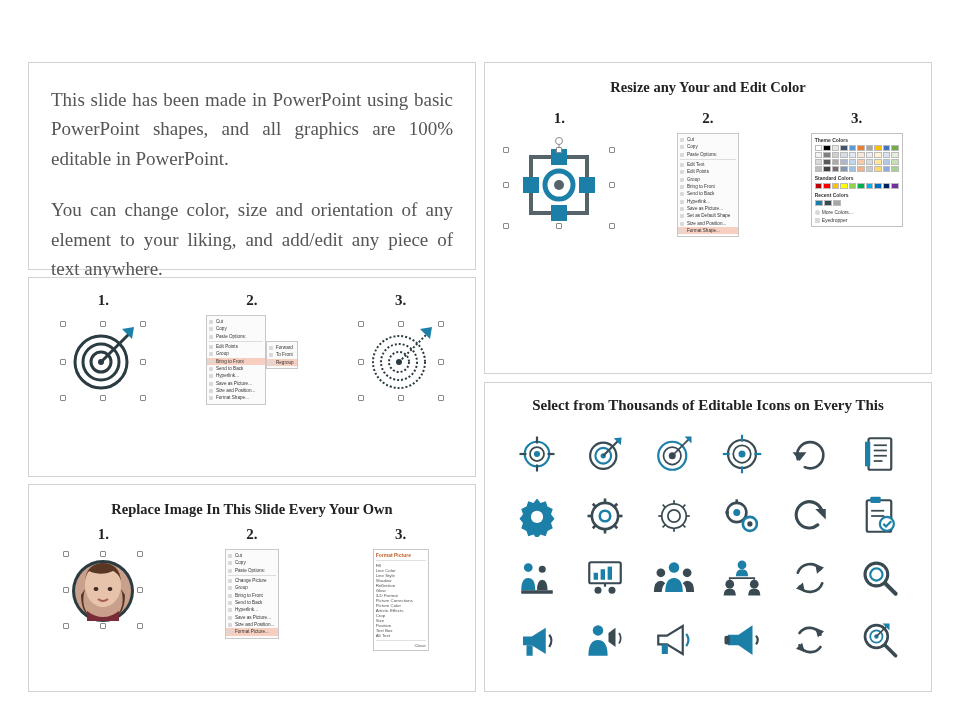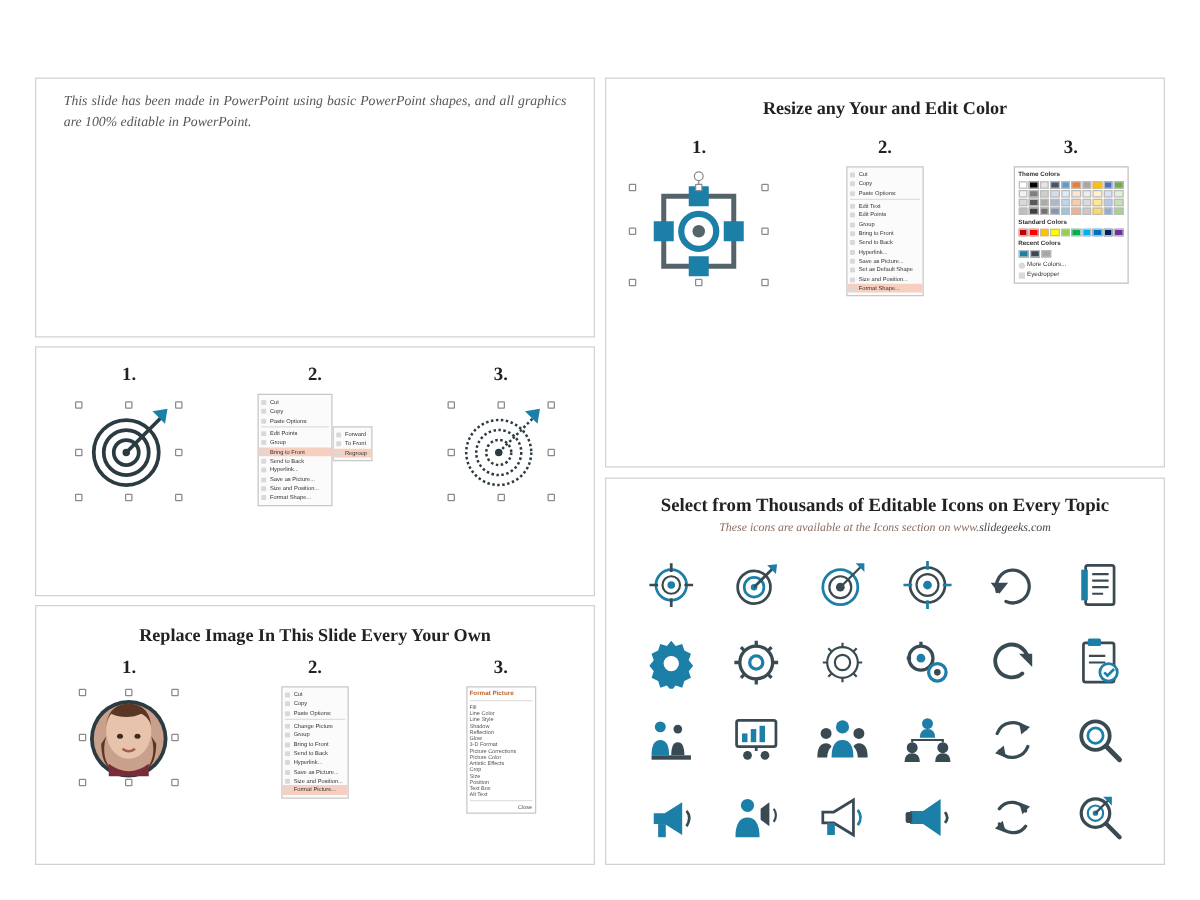--- a/index.html
+++ b/index.html
@@ -31,26 +31,25 @@
   .panel-title {
     text-align: center;
     font-size: 14.5px;
     color: #222;
     font-weight: bold;
     margin-top: 16px;
   }
   .panel-title.serif { font-family: "Liberation Serif", serif; font-weight: bold; }
   .para {
     font-family: "Liberation Serif", serif;
-    font-style: italic;
-    font-size: 11px;
+    font-size: 19px;
     color: #555;
     line-height: 1.55;
     text-align: justify;
-    margin: 10px 22px 0 22px;
+    margin: 22px 22px 0 22px;
   }
   
   .nums {
     display: flex;
     justify-content: space-around;
     align-items: center;
     margin-top: 14px;
   }
   .num {
     font-size: 15px;
@@ -167,20 +166,21 @@
   svg { display: block; }
 </style>
 </head>
 <body>
 
 <div class="slide">
 
 
   <div class="panel" id="panelA">
     <div class="para">This slide has been made in PowerPoint using basic PowerPoint shapes, and all graphics are 100% editable in PowerPoint.</div>
+    <div class="para">You can change color, size and orientation of any element to your liking, and add/edit any piece of text anywhere.</div>
   </div>
 
   <div class="panel" id="panelB">
     <div class="panel-title serif">Resize any Your and Edit Color</div>
     <div class="nums">
       <div class="num">1.</div>
       <div class="num">2.</div>
       <div class="num">3.</div>
     </div>
     <div class="shots">
@@ -461,22 +461,21 @@
           <div>Alt Text</div>
           <div style="height:1px;background:#e0e0e0;margin:2px 0;"></div>
           <div style="text-align:right;">Close</div>
         </div>
       </div>
 
     </div>
   </div>
 
   <div class="panel" id="panelE">
-    <div class="panel-title serif" style="font-size:15px;margin-top:14px;">Select from Thousands of Editable Icons on Every Topic</div>
-    <div class="subcap"><span>These icons are available  at the Icons section on  www.</span><span class="brand">slidegeeks.com</span></div>
+    <div class="panel-title serif" style="font-size:15px;margin-top:14px;">Select from Thousands of Editable Icons on Every This</div>
 
     <div class="icon-grid">
 
       <div class="icon-cell">
         <svg width="42" height="42" viewBox="0 0 48 48">
           <circle cx="24" cy="24" r="14" fill="none" stroke="#1b7fa8" stroke-width="2.5"></circle>
           <circle cx="24" cy="24" r="8" fill="none" stroke="#3a4a52" stroke-width="2"></circle>
           <circle cx="24" cy="24" r="3.5" fill="#1b7fa8"></circle>
           <line x1="24" y1="4" x2="24" y2="12" stroke="#3a4a52" stroke-width="2.5"></line>
           <line x1="24" y1="36" x2="24" y2="44" stroke="#3a4a52" stroke-width="2.5"></line>

